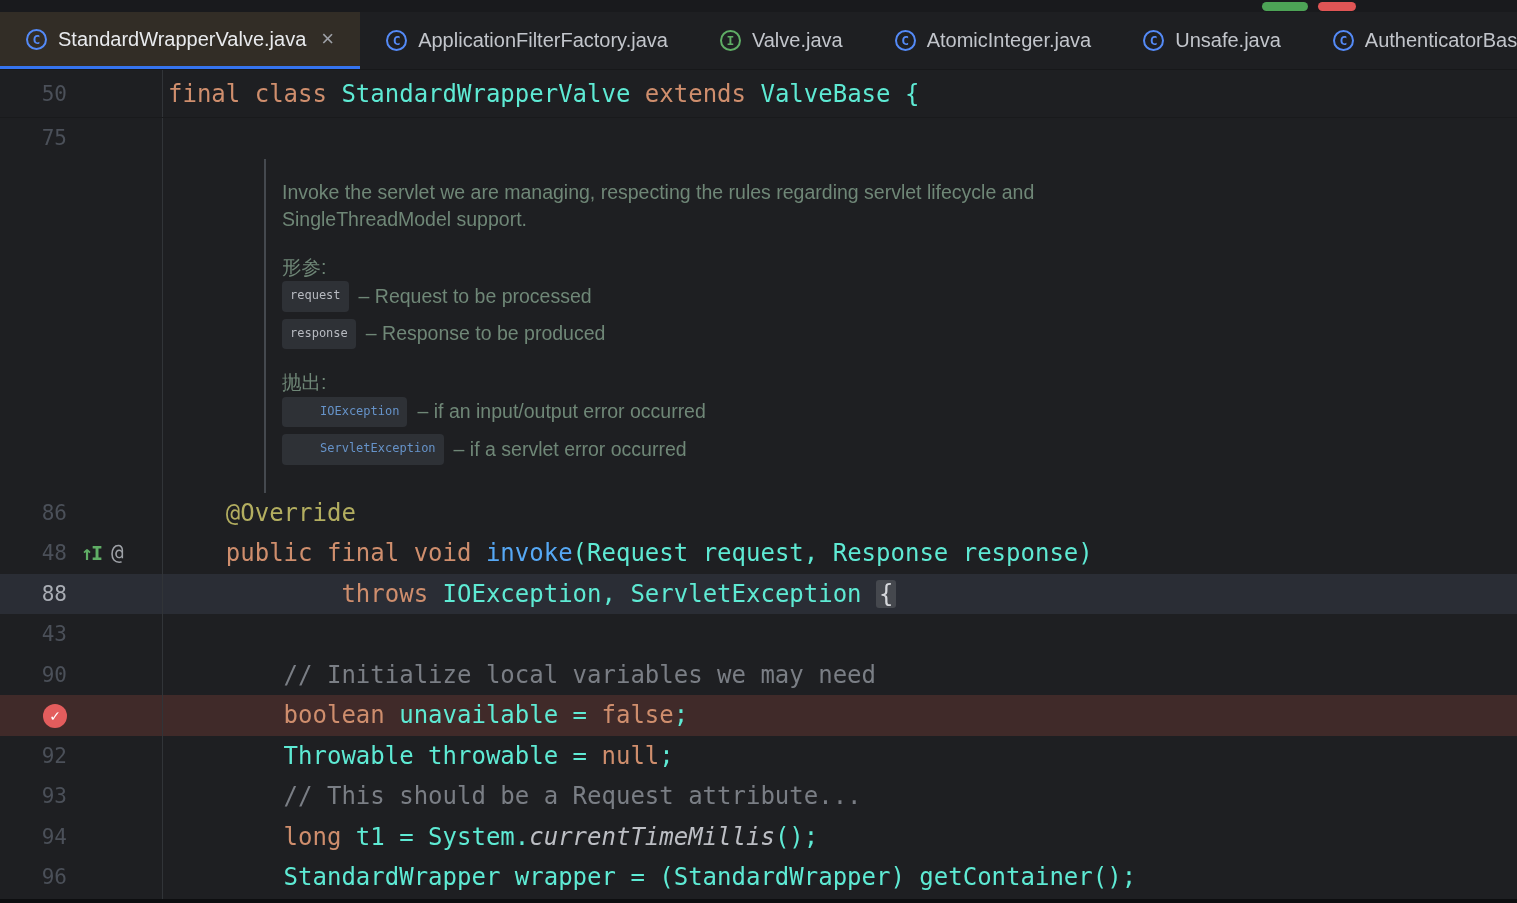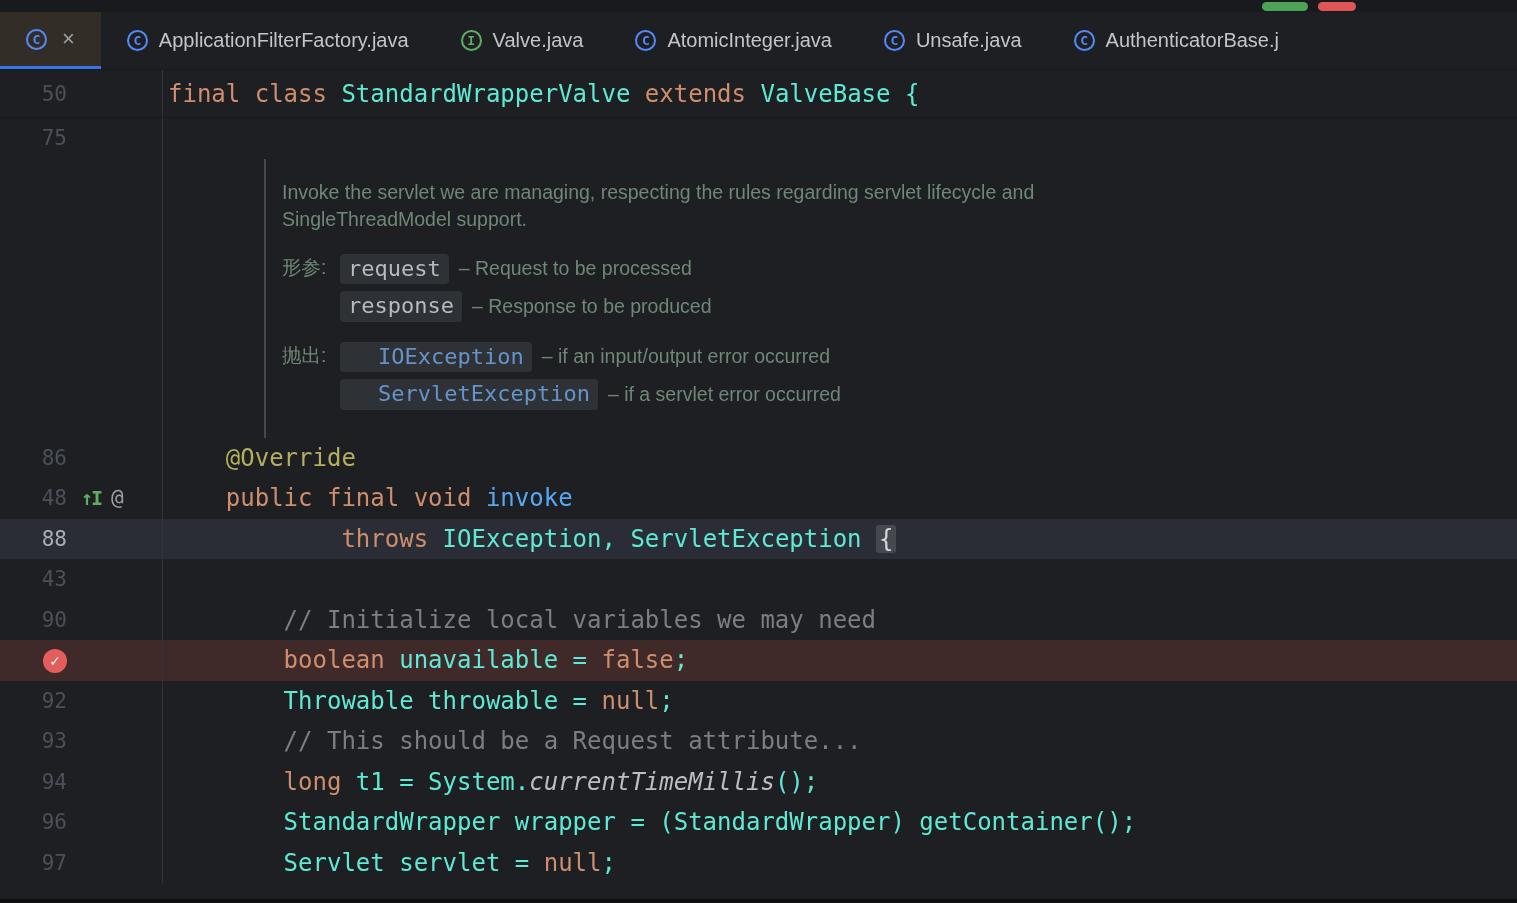--- a/index.html
+++ b/index.html
@@ -57,44 +57,45 @@
   .tk-cmt { color:#7a7e85; }
   .tk-ann { color:#b3ae60; }
   .tk-it  { color:#bcbec4; font-style:italic; }
   .tk-brace { color:#d5d7db; background:#45484e; border-radius:3px; padding:0 3px; }
 
   
   .docblock { margin-left:96px; border-left:2px solid #45494f;
               padding:20px 0 8px 16px; font-family:"Liberation Sans", sans-serif;
               font-size:19.5px; line-height:27.5px; color:#6f8777; }
   .doc-summary { margin-bottom:20px; }
-  .doc-section { display:flex; margin-bottom:20px; }
+  .doc-section { display:flex; margin-bottom:20px;flex-direction:column; }
   .doc-label { width:58px; flex:none; }
   .doc-entries { display:flex; flex-direction:column; gap:7px; }
   .doc-entry { display:flex; align-items:center; }
-  .chip { font-family:"DejaVu Sans Mono", monospace; font-size:22px;
+  .chip { font-family:"DejaVu Sans Mono", monospace; font-size:12px;
           background:#2e3136; border-radius:4px; padding:1px 8px 2px;
           margin-right:10px; color:#b7bac0; }
   .chip.exception { color:#6693c9;padding-left:38px; }
 
   .bottomstrip { position:absolute; left:0; bottom:0; width:100%; height:4px; background:#0d0e10; }
 </style>
 </head>
 <body>
 
 <div class="app">
 
   <div class="topstrip">
     <div class="pill green"></div>
     <div class="pill red"></div>
   </div>
 
   <div class="tabbar">
       <div class="tab active">
         <span class="ticon class">C</span>
+        <span>StandardWrapperValve.java</span>
         <span class="tclose">×</span>
       </div>
       <div class="tab">
         <span class="ticon class">C</span>
         <span>ApplicationFilterFactory.java</span>
       </div>
       <div class="tab">
         <span class="ticon interface">I</span>
         <span>Valve.java</span>
       </div>
@@ -190,20 +191,21 @@
             <span class="lnum">48</span>
             <span class="gicons">
               <span class="gi-override">↑I</span>
               <span class="gi-annotation">@</span>
             </span>
           </div>
           <div class="code">
             <span class="tk-txt">    </span>
             <span class="tk-kw">public final void </span>
             <span class="tk-mth">invoke</span>
+            <span class="tk-txt">(Request request, Response response)</span>
           </div>
         </div>
         <div class="row current">
           <div class="g">
             <span class="lnum">88</span>
             <span class="gicons"></span>
           </div>
           <div class="code">
             <span class="tk-txt">            </span>
             <span class="tk-kw">throws</span>

